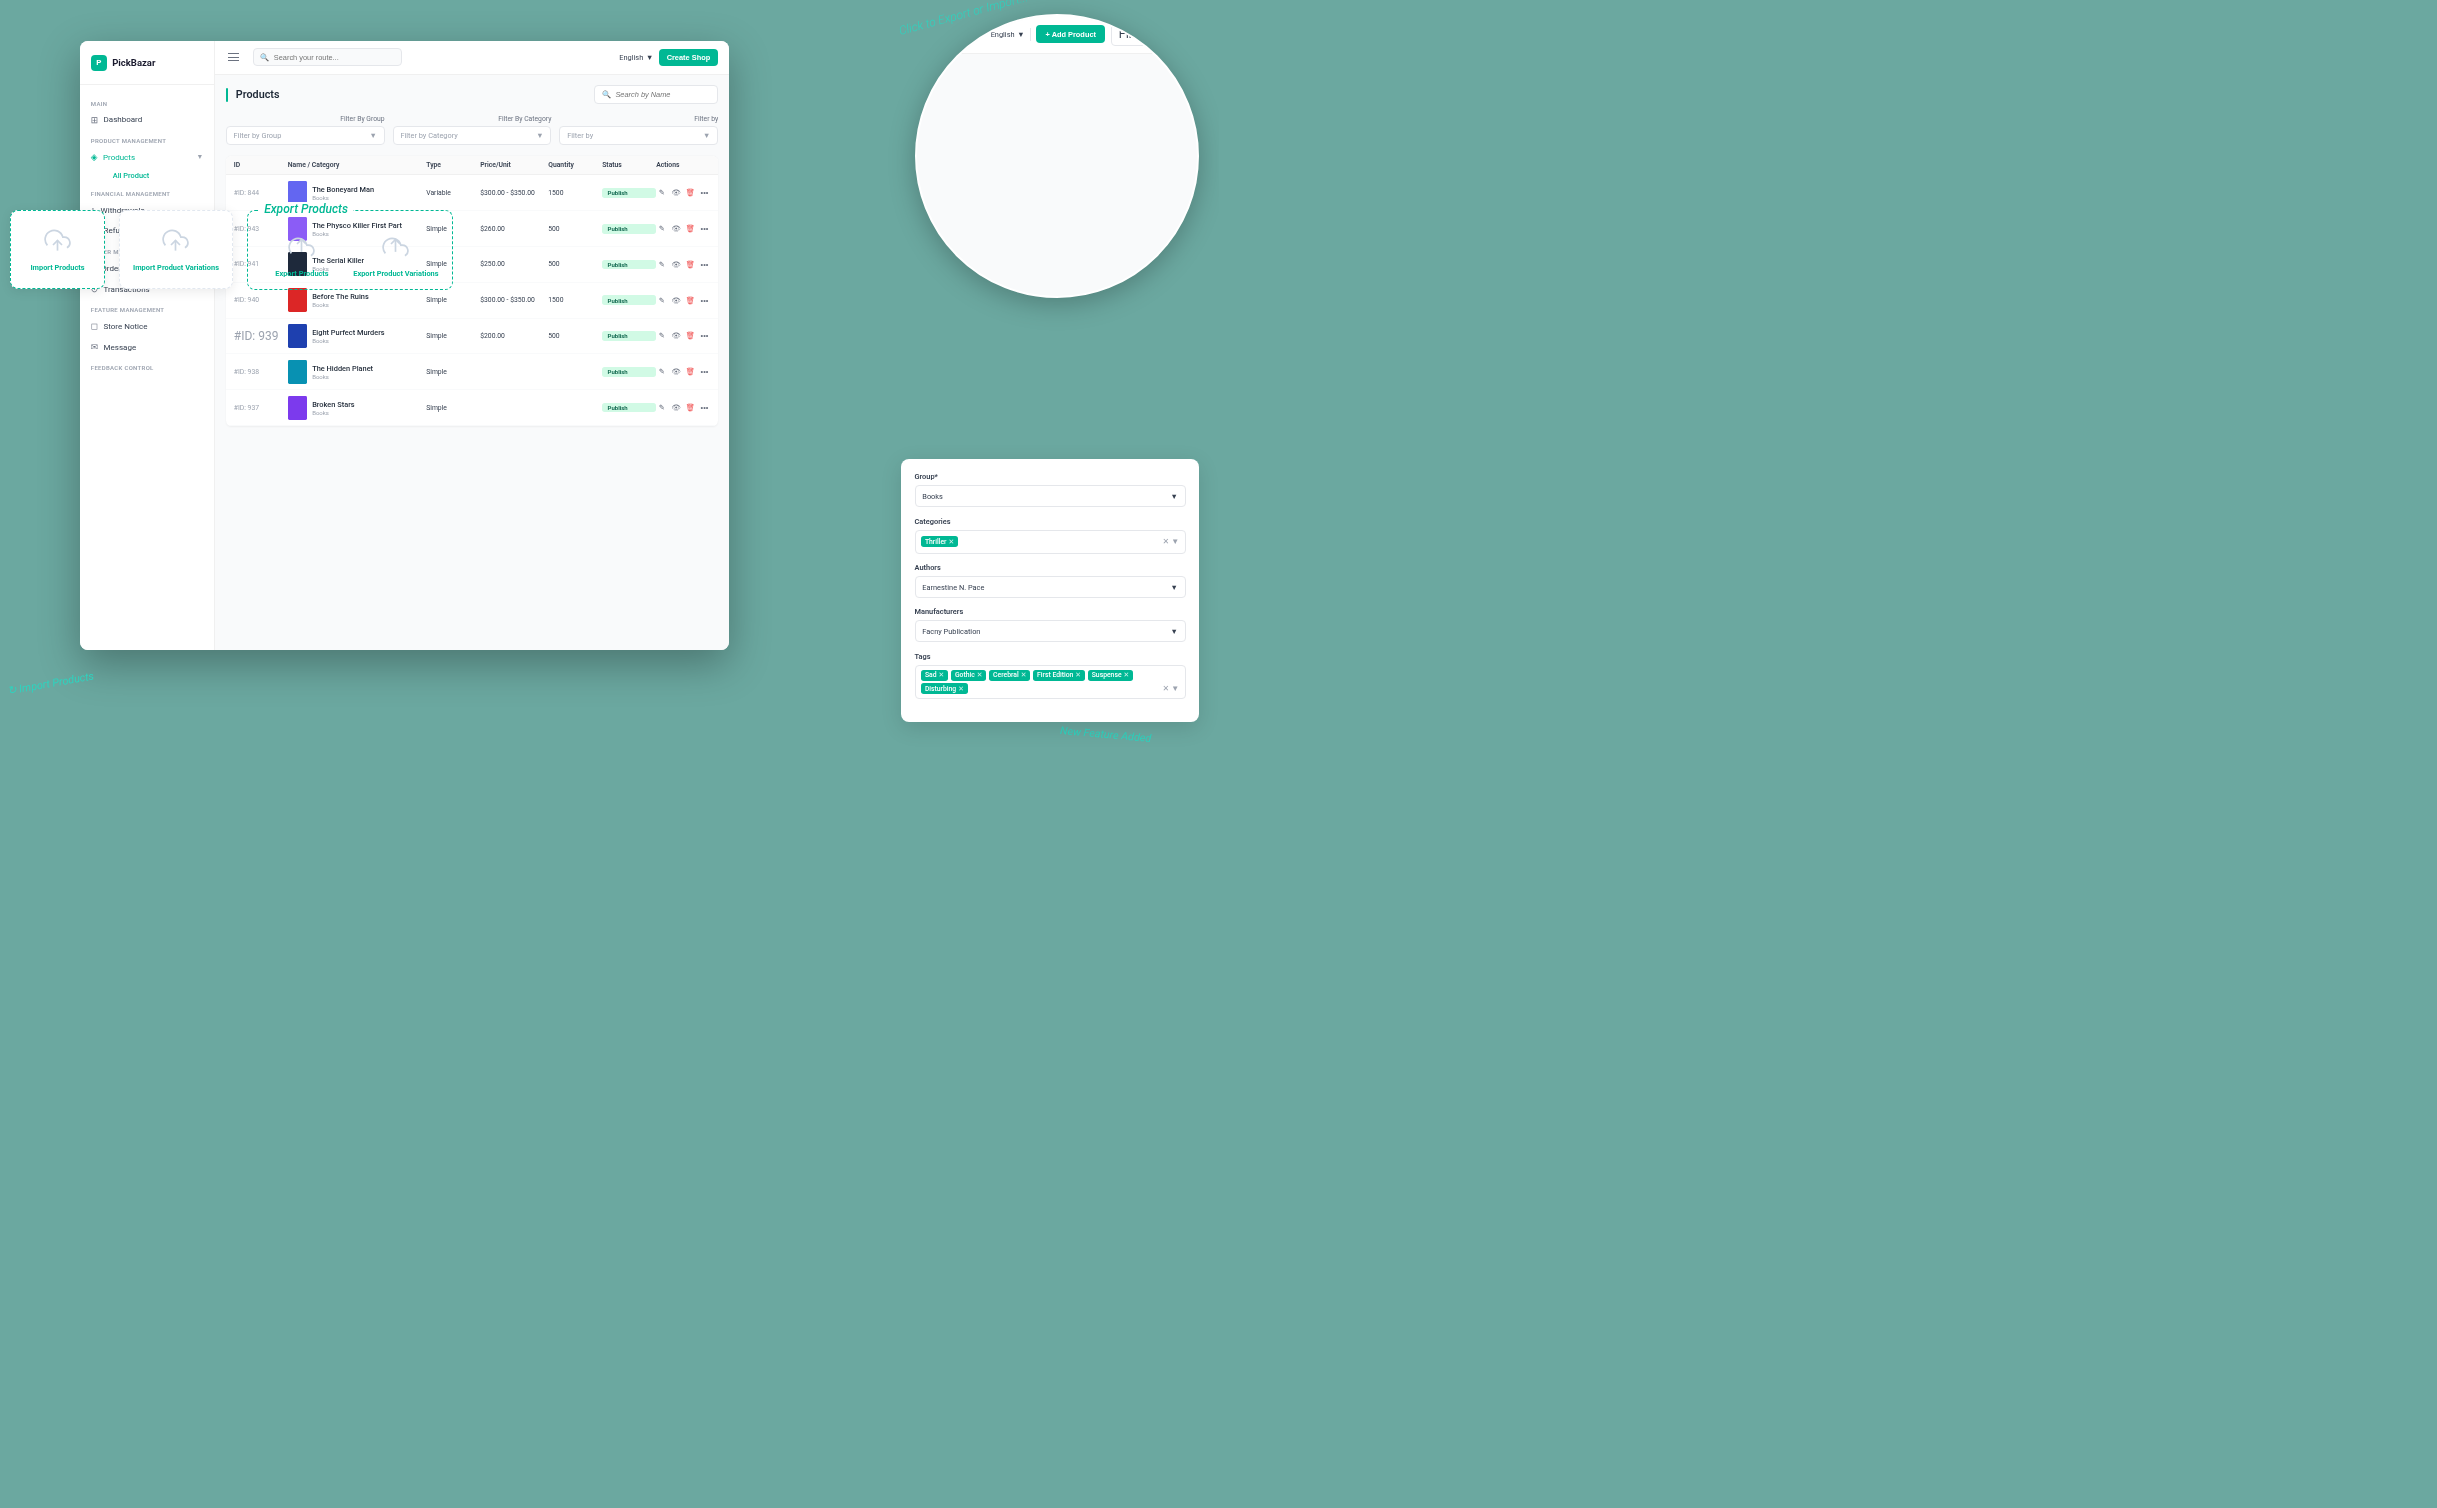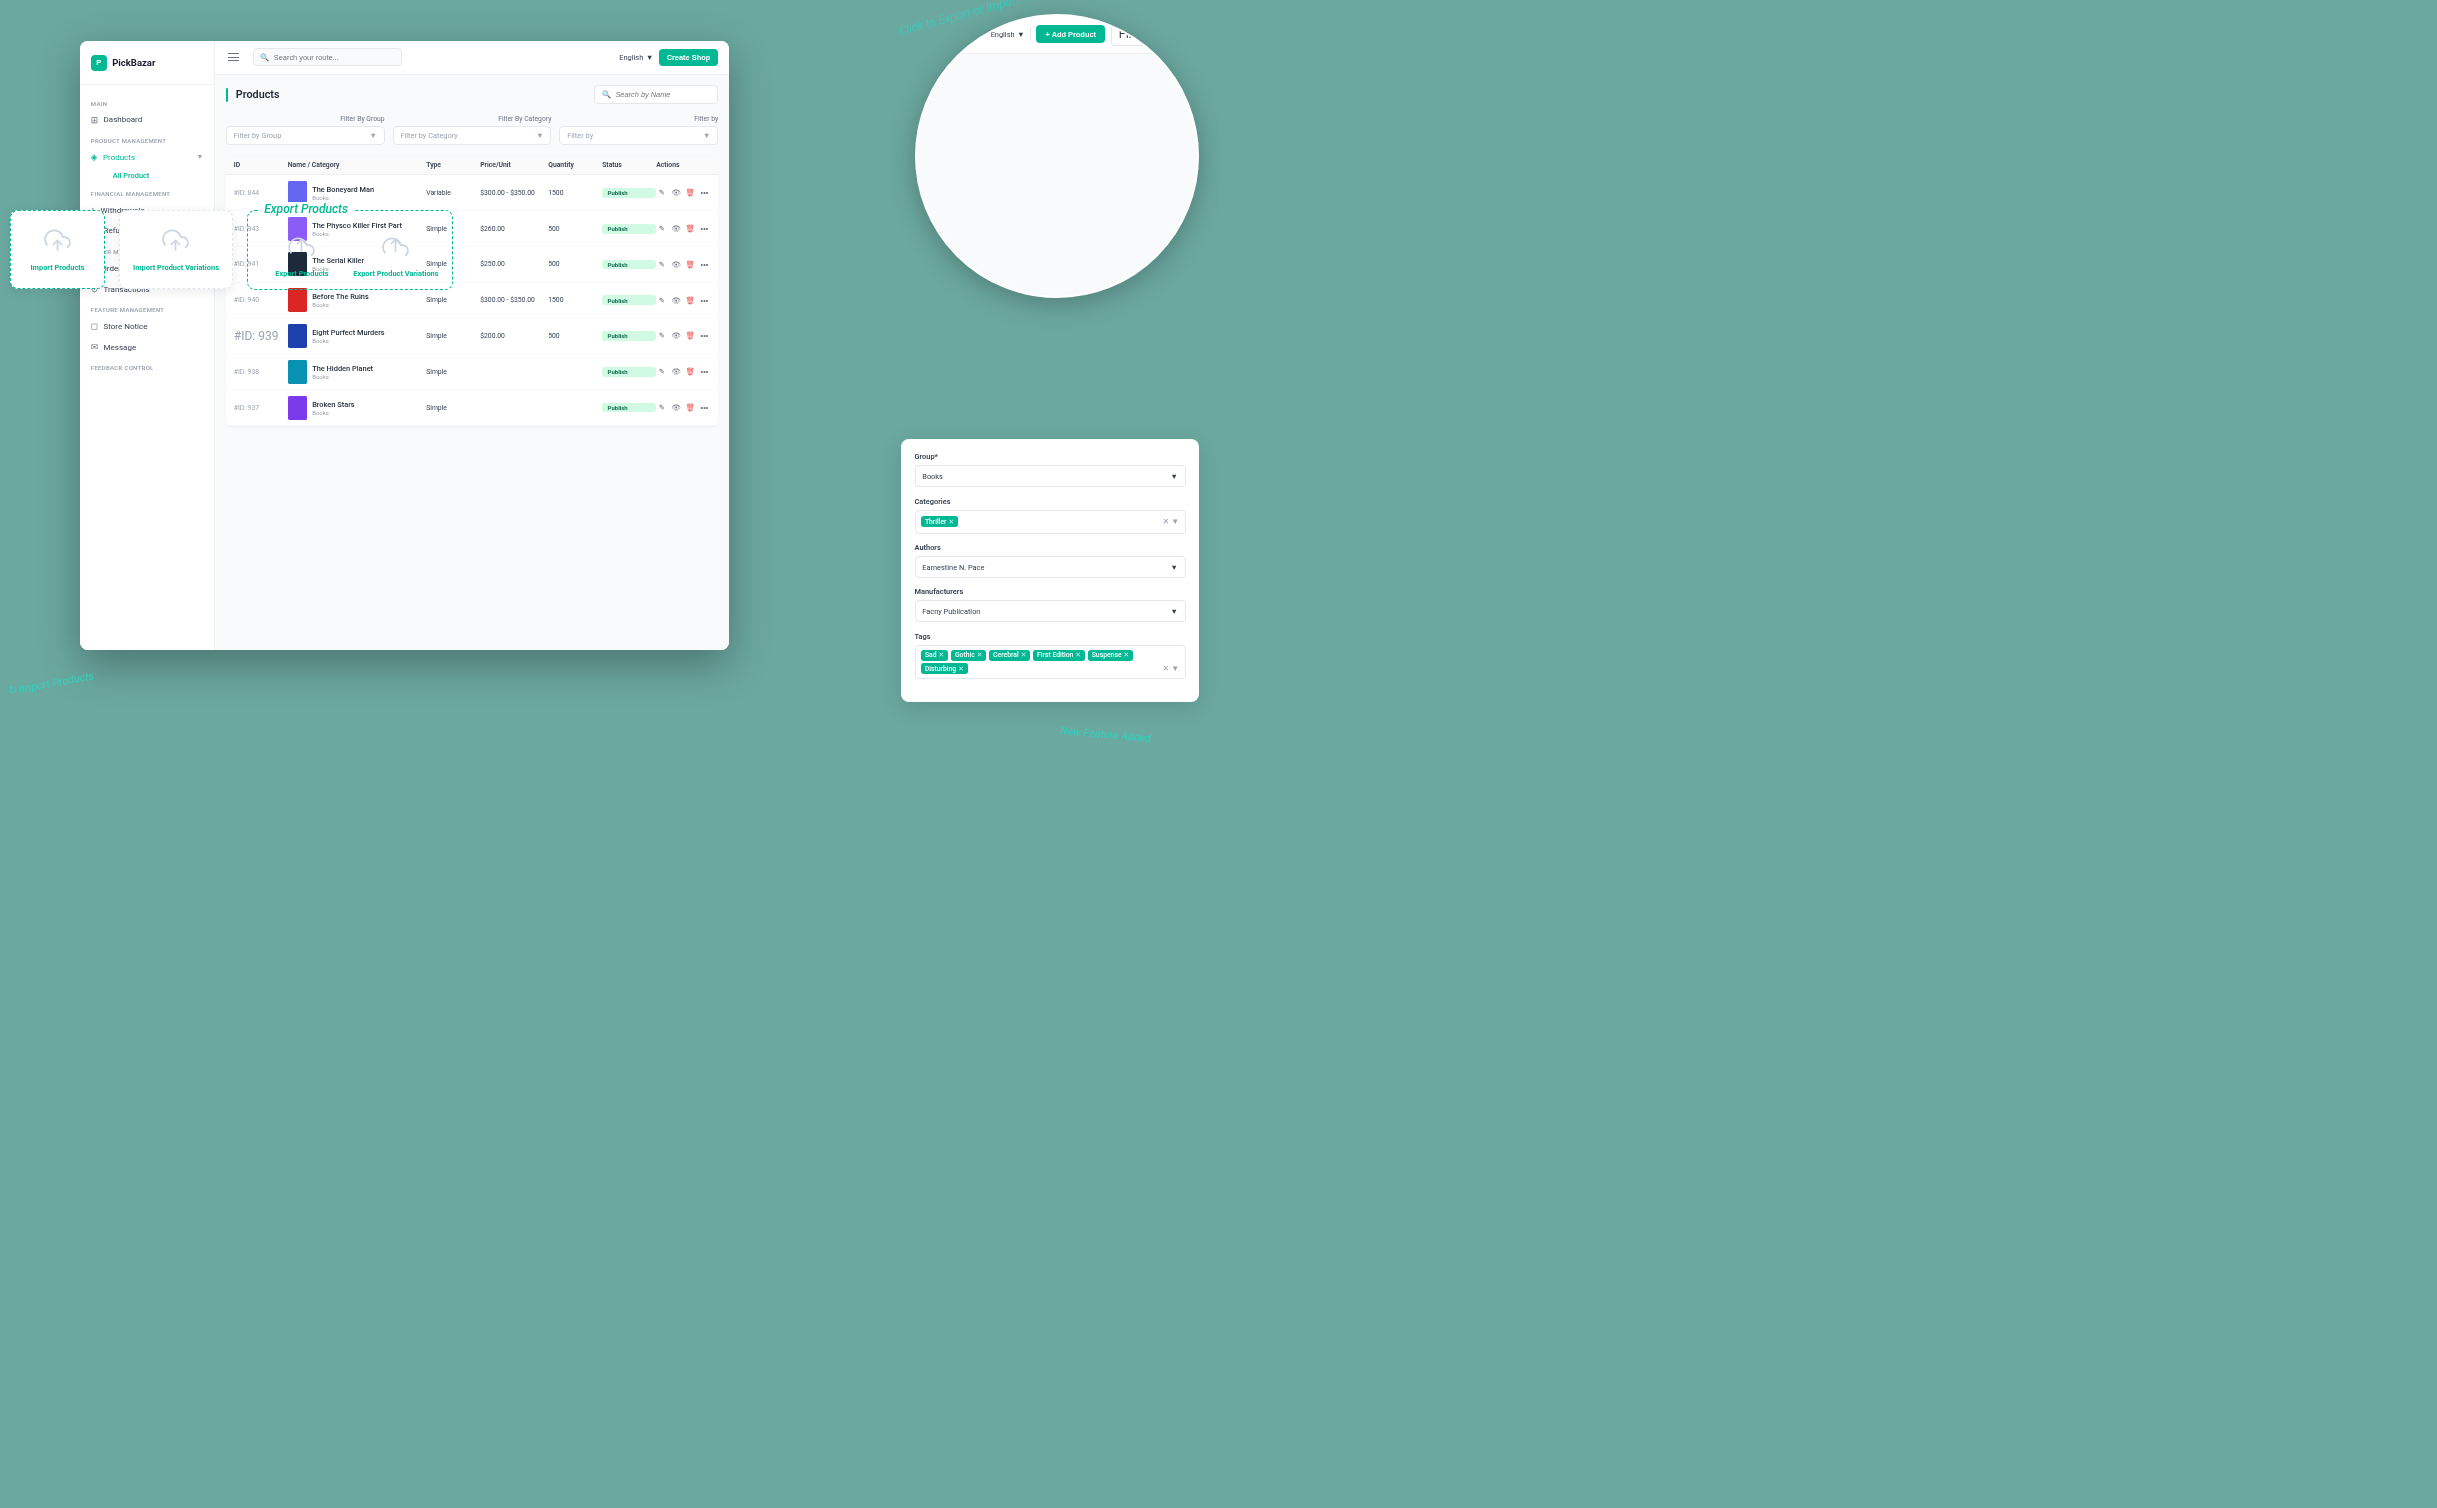--- a/index.html
+++ b/index.html
@@ -466,21 +466,21 @@
       border: none;
       background: transparent;
       cursor: pointer;
       font-size: 9.5px;
       color: #374151;
     }
 
     
     .filter-panel {
       position: absolute;
-      bottom: 52px;
+      bottom: 32px;
       right: 20px;
       width: 298px;
       background: white;
       border-radius: 8px;
       padding: 13.5px;
       box-shadow: 0 5.4px 21.6px rgba(0,0,0,0.12);
       z-index: 15;
     }
     .fp-section { margin-bottom: 9.5px; }
     .fp-label {

